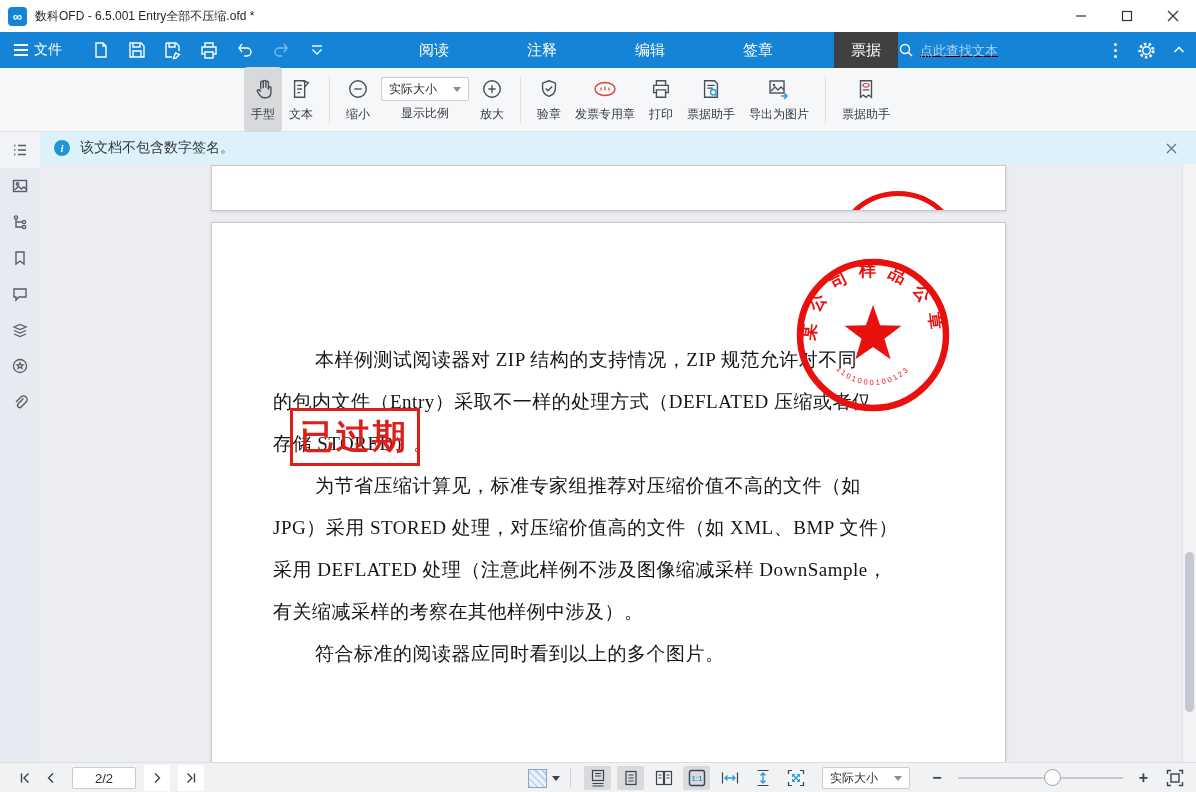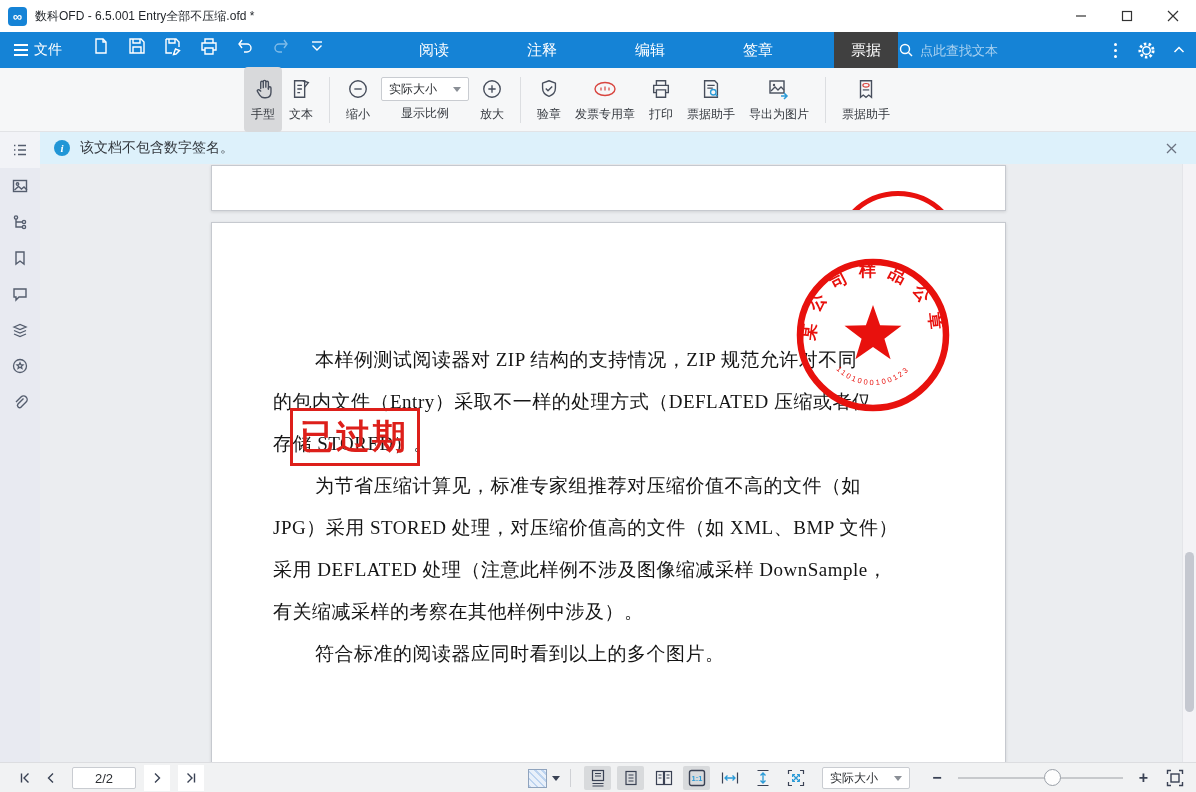--- a/index.html
+++ b/index.html
@@ -9,32 +9,32 @@
 
   
   .titlebar { position:absolute; left:0; top:0; width:1196px; height:32px; background:#ffffff; display:flex; align-items:center; }
   .app-logo { width:19px; height:19px; margin-left:8px; border-radius:4px; background:#1583d6; color:#fff; font-size:13px; line-height:19px; text-align:center; font-weight:bold; }
   .win-title { margin-left:8px; font-size:12px; color:#1f2328; }
   .win-controls { margin-left:auto; display:flex; height:32px; }
   .win-btn { width:46px; height:32px; display:flex; align-items:center; justify-content:center; }
 
   
   .menubar { position:absolute; left:0; top:32px; width:1196px; height:36px; background:#1583d6; color:#fff; }
-  .mb-left { position:absolute; left:0; top:0; height:36px; display:flex; align-items:flex-start; }
+  .mb-left { position:absolute; left:0; top:0; height:36px; display:flex; align-items:center; }
   .file-btn { display:flex; align-items:center; gap:6px; padding:0 14px; height:36px; font-size:14px; }
   .hamburger { display:flex; flex-direction:column; gap:3px; }
   .hamburger i { display:block; width:14px; height:2px; background:#fff; }
   .quick-icons { display:flex; align-items:center; gap:10px; margin-left:12px; }
   .qi { width:26px; height:28px; display:flex; align-items:center; justify-content:center; }
   .qi.disabled { opacity:.45; }
   .tabs { position:absolute; left:402px; top:0; height:36px; display:flex;gap:44px; }
   .tab { width:64px; height:36px; line-height:36px; text-align:center; font-size:15px; color:#fff; }
   .tab.active { background:#404040; }
   .mb-search { position:absolute; left:898px; top:0; height:36px; display:flex; align-items:center; gap:6px; }
-  .mb-search input { width:118px; background:transparent; border:none; outline:none; color:#000000; font-size:13px; font-family:"Liberation Sans",sans-serif; }
+  .mb-search input { width:118px; background:transparent; border:none; outline:none; color:#000000; font-size:13px; font-family:"Liberation Sans",sans-serif;text-decoration:underline; }
   .mb-search input::placeholder { color:rgba(255,255,255,.62); }
   .mb-right { position:absolute; right:10px; top:0; height:36px; display:flex; align-items:center; gap:16px; }
   .kebab { display:flex; flex-direction:column; gap:3px; padding:4px; }
   .kebab i { width:3px; height:3px; border-radius:50%; background:#fff; }
 
   
   .ribbon { position:absolute; left:0; top:68px; width:1196px; height:64px; background:#f6f7f8; border-bottom:1px solid #e2e3e6; display:flex; align-items:center; padding-left:244px; }
   .tool { display:flex; flex-direction:column; align-items:center; gap:4px; padding:9px 7px; border-radius:4px; font-size:12px; color:#35393f; white-space:nowrap; }
   .tool .ticon { height:26px; display:flex; align-items:center; justify-content:center; }
   .tool.selected { background:#d8d9db; }

